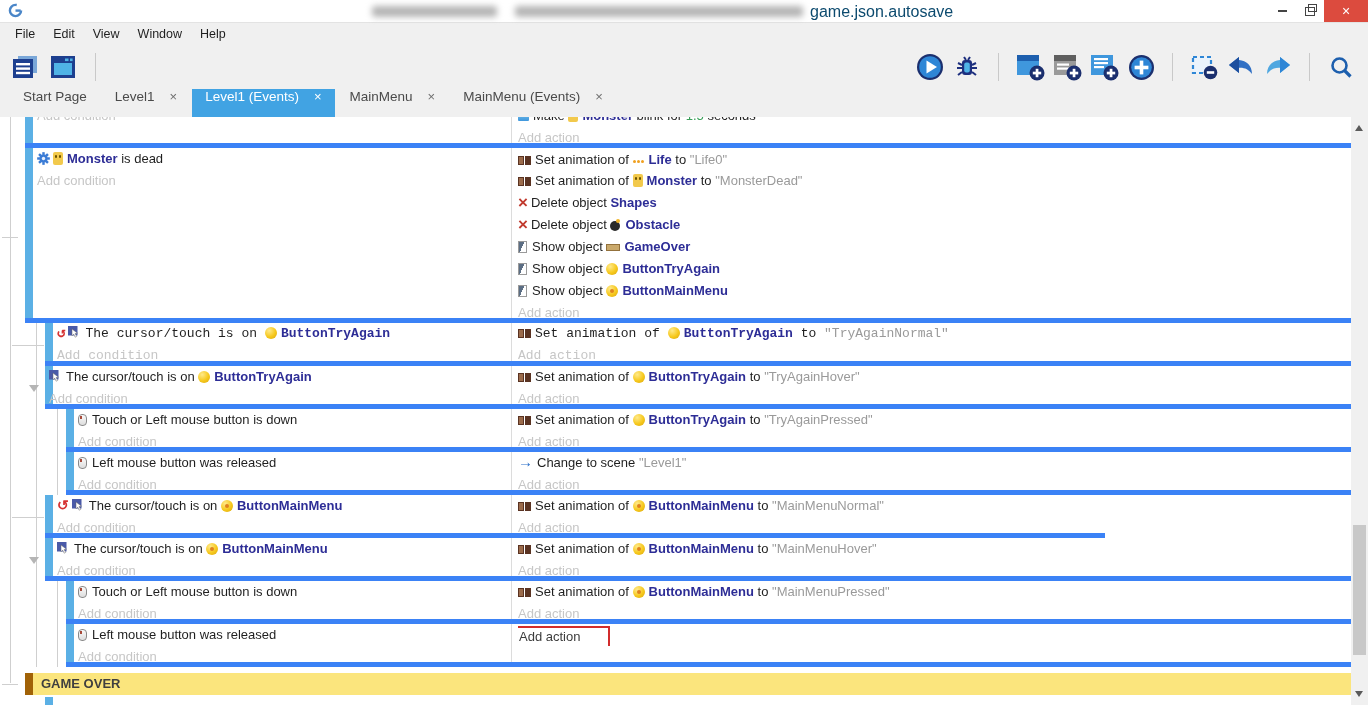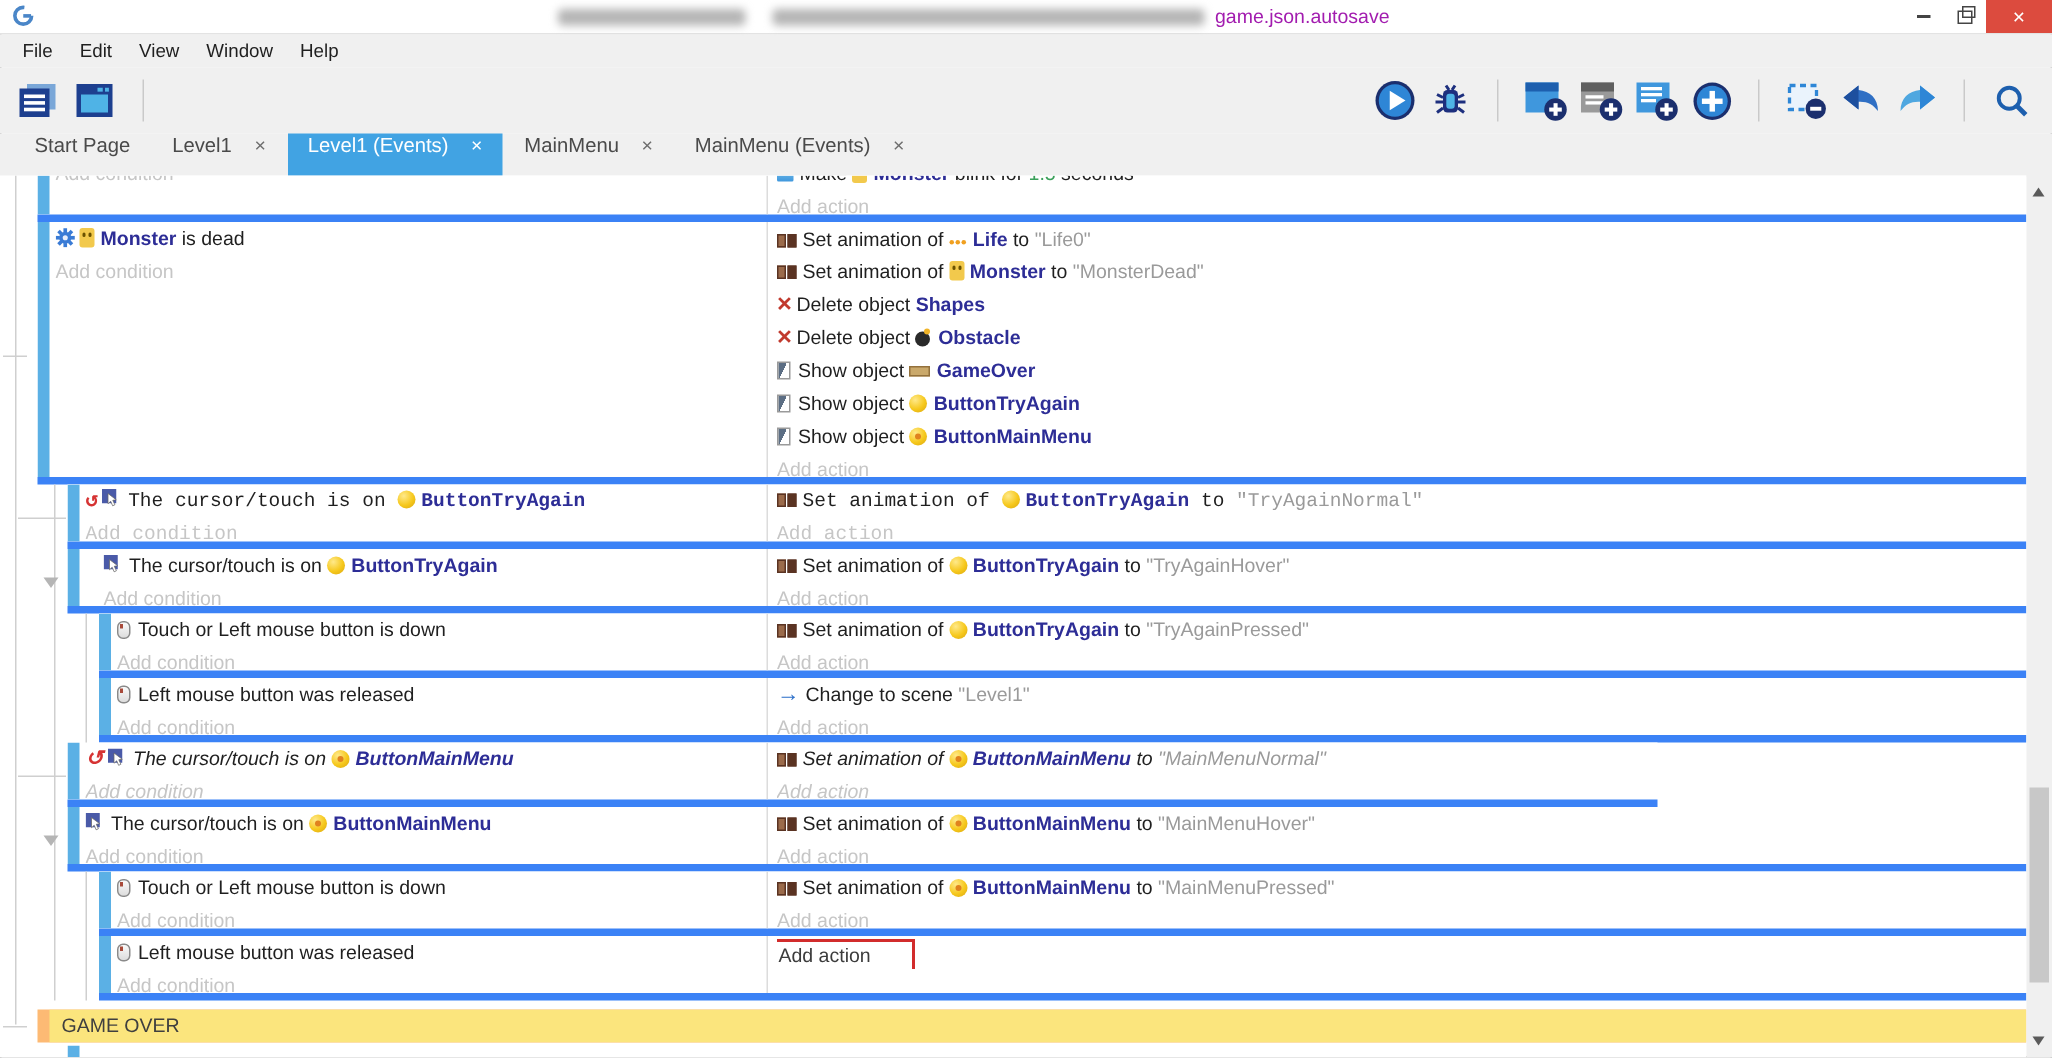--- a/index.html
+++ b/index.html
@@ -5,21 +5,21 @@
   html,body{margin:0;padding:0;background:#fff;}
   .app{position:relative;width:1368px;height:705px;overflow:hidden;
        font-family:"Liberation Sans",sans-serif;background:#fff;
        box-shadow:inset 1px 0 0 #8a8a8a, inset -1px 0 0 #8a8a8a, inset 0 -1px 0 #8a8a8a;}
   
   .titlebar{position:relative;height:22px;background:#fff;border-bottom:1px solid #e3e3e3;}
   .gd-logo{position:absolute;left:8px;top:3px;}
   .blob{position:absolute;top:6px;height:11px;background:#b5b5b5;border-radius:3px;filter:blur(3px);}
   .blob1{left:372px;width:125px;}
   .blob2{left:515px;width:288px;}
-  .title-text{position:absolute;left:810px;top:3px;font-size:13px;color:#a21caf;white-space:pre;}
+  .title-text{position:absolute;left:810px;top:3px;font-size:16px;color:#0c4a6e;white-space:pre;}
   .win-controls{position:absolute;right:0;top:0;height:22px;display:flex;}
   .wc{width:28px;height:22px;display:flex;align-items:center;justify-content:center;}
   .wc.close{width:44px;background:#dc4b3e;color:#fff;font-size:14px;line-height:14px;}
   .min-glyph{display:block;width:9px;height:2px;background:#444;}
   .rest-glyph{display:block;width:8px;height:7px;border:1px solid #444;background:#fff;position:relative;}
   .rest-glyph:before{content:"";position:absolute;left:2px;top:-4px;width:7px;height:6px;border:1px solid #444;}
   
   .menubar{height:22px;background:#f0f0f0;display:flex;align-items:center;padding-left:6px;font-size:12.5px;color:#1f1f1f;}
   .menu-item{padding:0 9px;height:100%;display:flex;align-items:center;}
   
@@ -40,21 +40,21 @@
   .event-block .bar{position:absolute;left:0;top:0;bottom:0;width:8px;background:#5bb0e5;}
   .cond-col,.act-col{position:absolute;top:0;bottom:0;overflow:hidden;}
   .divider{position:absolute;top:0;bottom:0;width:1px;background:#dcdcdc;}
   .ev-row{height:22px;line-height:22px;font-size:13px;color:#1f1f1f;white-space:pre;overflow:hidden;}
   .ev-row.ph{height:21px;line-height:21px;color:#c6c6c6;}
   .obj{font-weight:bold;color:#2d2d96;}
   .str{color:#9a9a9a;}
   .num{color:#3aa05a;}
   .redbox{display:inline-block;height:17px;line-height:17px;margin-top:2px;margin-left:-7px;border:2px solid #d22c2c;
           padding:0 28px 1px 6px;color:#3c3c3c;background:#fff;font-size:13px;}
-  .comment-block{position:relative;box-sizing:border-box;background:#fdba74;overflow:hidden;}
+  .comment-block{position:relative;box-sizing:border-box;background:#a16207;overflow:hidden;font-weight:bold;}
   .comment-body{position:absolute;left:8px;right:0;top:0;bottom:0;background:#fbe57d;padding-left:8px;
                 font-size:13px;color:#3f3f3f;line-height:22px;white-space:pre;}
   
   .vg,.hg{position:absolute;background:#cfcfcf;z-index:2;}
   .vg{width:1px;} .hg{height:1px;}
   .tri{position:absolute;width:0;height:0;border-left:5.5px solid transparent;border-right:5.5px solid transparent;
        border-top:7px solid #b5b5b5;z-index:2;}
   
   .ic-gear{display:inline-block;margin-right:3px;vertical-align:-2px;}
   .ic-monster{display:inline-block;width:10px;height:13px;background:#f2c94c;border-radius:2px;position:relative;vertical-align:-2px;margin-right:4px;}
@@ -320,21 +320,21 @@
         <span class="divider" style="left: 466px;"></span>
         <div class="act-col" style="left: 467px; right: 0px; padding-left: 6px;">
           <div>
             <div class="ev-row"><span><span class="ic-anim"><i></i><i></i></span></span><span>Set animation of </span><span><span class="ic-coin"></span></span><span class="obj">ButtonTryAgain</span><span> to </span><span class="str">"TryAgainNormal"</span></div>
             <div class="ev-row ph">Add action</div>
           </div>
         </div>
       </div>
       <div class="event-block" style="margin-left: 45px; width: 1306px; height: 43px;">
         <span class="bar"></span>
-        <div class="cond-col" style="left: 20px; width: 454px; padding-left: 4px;">
+        <div class="cond-col" style="left: 0; width: 454px; padding-left: 4px;">
           <div>
             <div class="ev-row"><span><svg class="ic-cur" width="13" height="13" viewBox="0 0 13 13">
                   <rect width="9.5" height="9.5" fill="#4a5aa8"></rect>
                   <path d="M4 3l5.5 4.2-2.3.3 1.4 3-1.5.7-1.3-3L4 9.8z" fill="#fff" stroke="#666" stroke-width="0.5"></path>
                 </svg></span><span>The cursor/touch is on </span><span><span class="ic-coin"></span></span><span class="obj">ButtonTryAgain</span></div>
             <div class="ev-row ph">Add condition</div>
           </div>
         </div>
         <span class="divider" style="left: 466px;"></span>
         <div class="act-col" style="left: 467px; right: 0px; padding-left: 6px;">
@@ -369,21 +369,21 @@
           </div>
         </div>
         <span class="divider" style="left: 445px;"></span>
         <div class="act-col" style="left: 446px; right: 0px; padding-left: 6px;">
           <div>
             <div class="ev-row"><span><span class="ic-scn">→</span></span><span>Change to scene </span><span class="str">"Level1"</span></div>
             <div class="ev-row ph">Add action</div>
           </div>
         </div>
       </div>
-      <div class="event-block" style="margin-left: 45px; width: 1060px; height: 43px; font-style: italic;">
+      <div class="event-block" style="margin-left: 45px; width: 1060px; height: 43px;">
         <span class="bar"></span>
         <div class="cond-col" style="left: 8px; width: 454px; padding-left: 4px;">
           <div>
             <div class="ev-row"><span><span class="ic-inv">↺</span></span><span><svg class="ic-cur" width="13" height="13" viewBox="0 0 13 13">
                   <rect width="9.5" height="9.5" fill="#4a5aa8"></rect>
                   <path d="M4 3l5.5 4.2-2.3.3 1.4 3-1.5.7-1.3-3L4 9.8z" fill="#fff" stroke="#666" stroke-width="0.5"></path>
                 </svg></span><span>The cursor/touch is on </span><span><span class="ic-coin c2"><i></i></span></span><span class="obj">ButtonMainMenu</span></div>
             <div class="ev-row ph">Add condition</div>
           </div>
         </div>

